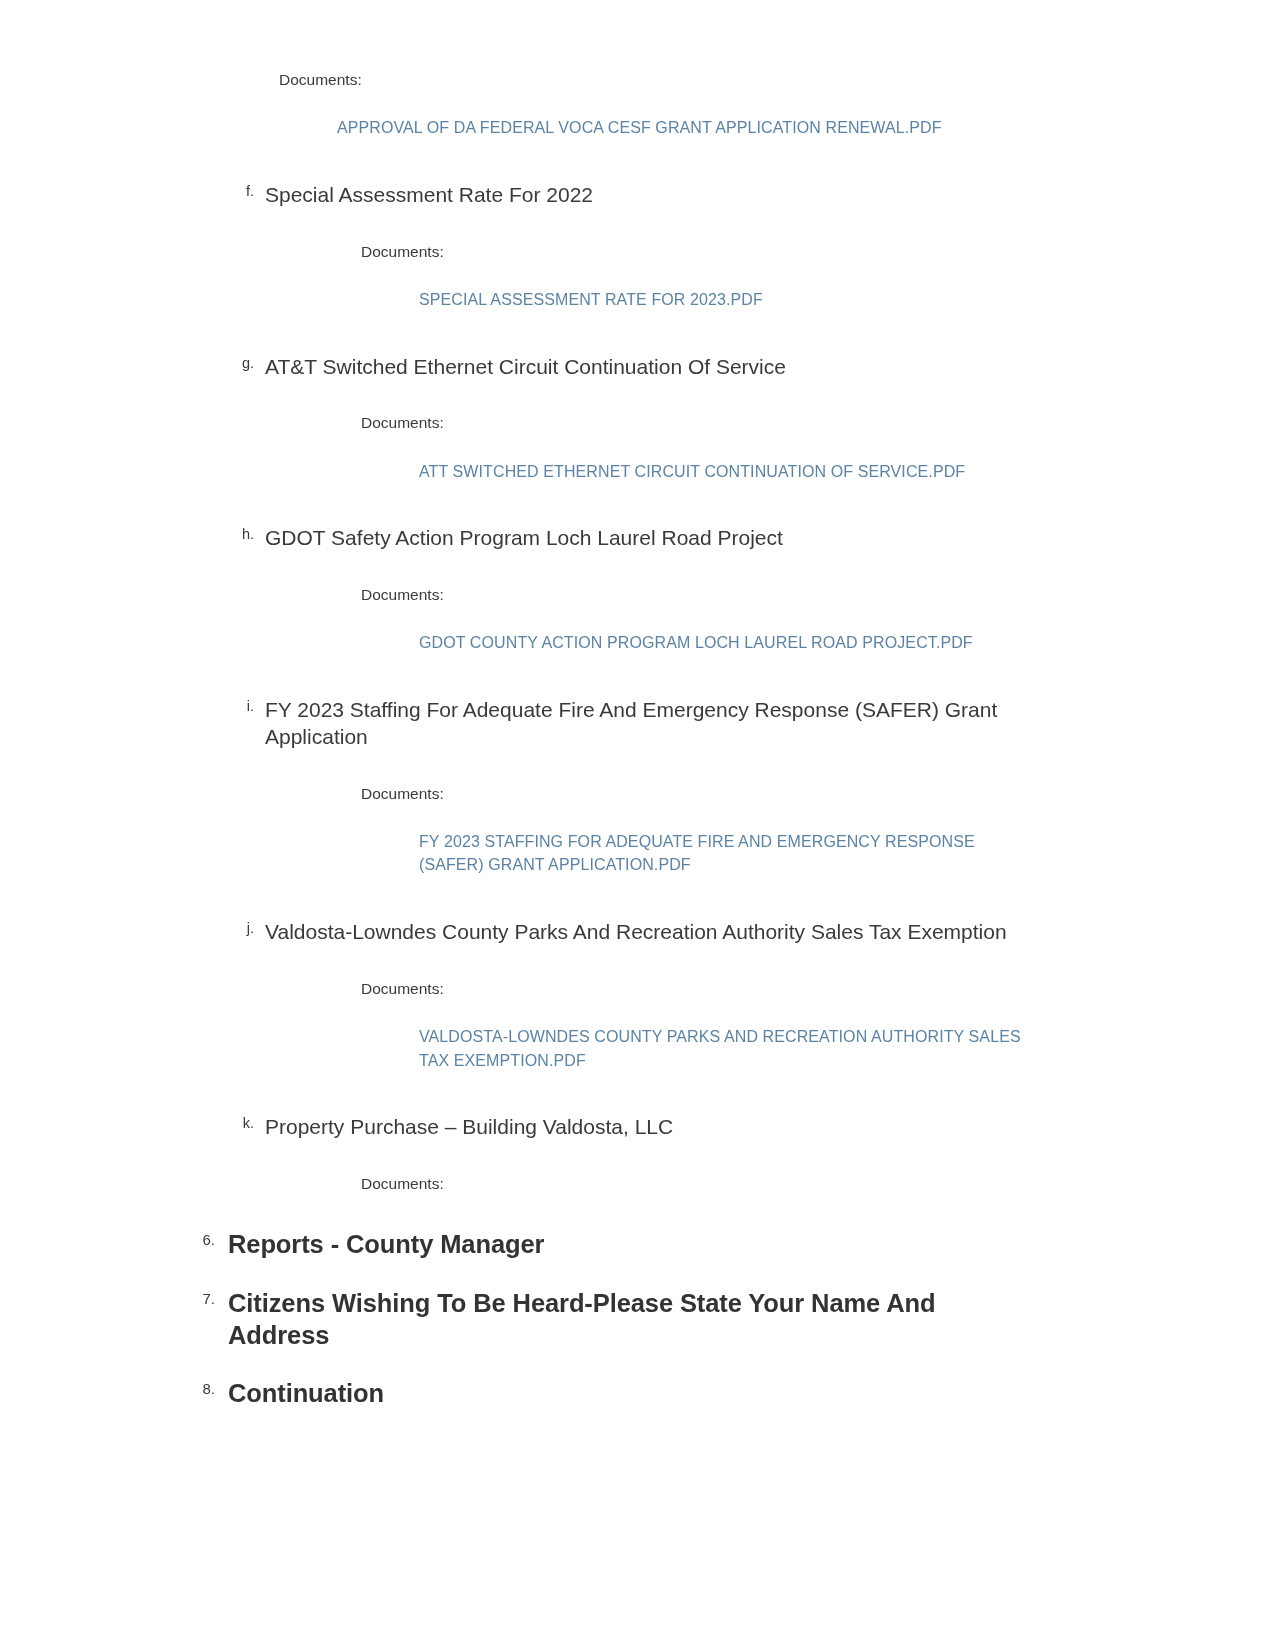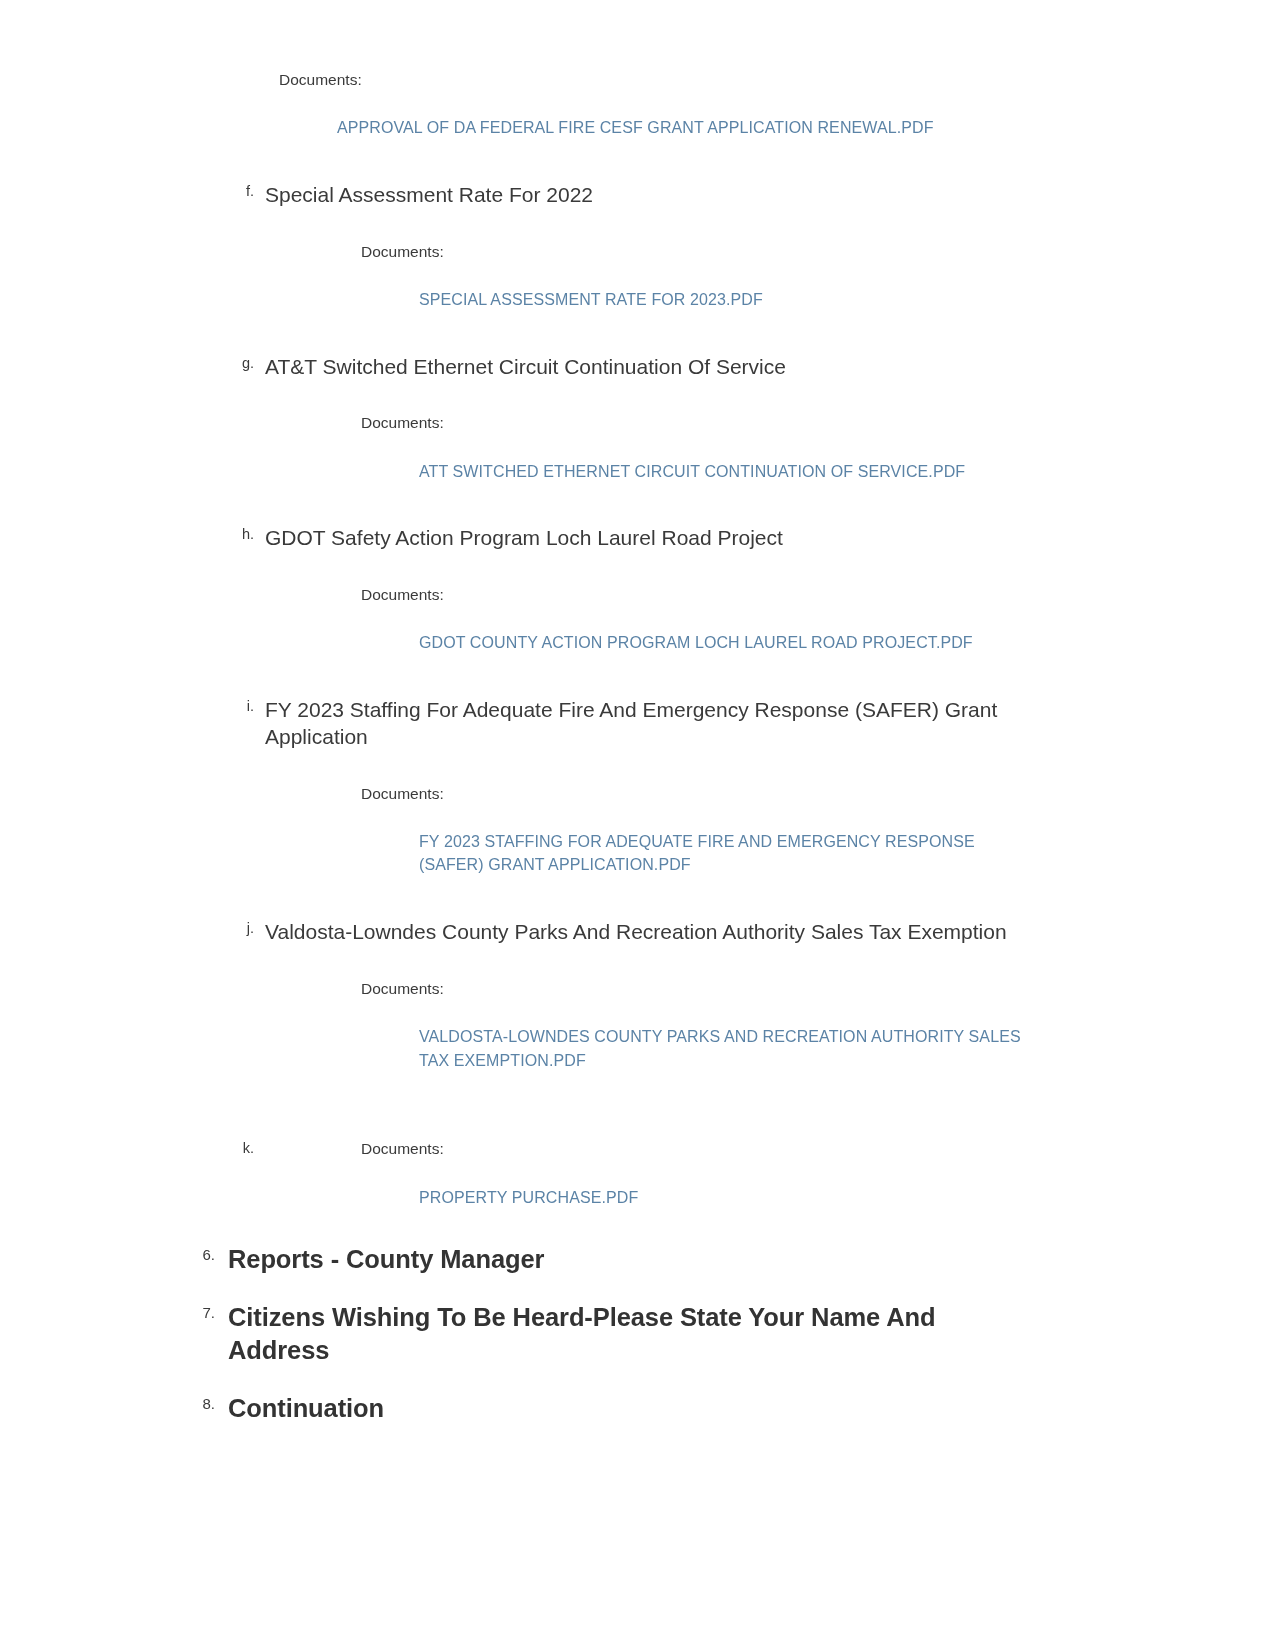--- a/index.html
+++ b/index.html
@@ -117,21 +117,21 @@
   .num-gap { height: 26px; }
 </style>
 </head>
 <body>
 
 <div class="page">
 
   <div>
     <div class="orphan-docs-label">Documents:</div>
     <div class="doc-links">
-      <a class="doc-link" href="#">APPROVAL OF DA FEDERAL FIRE CESF GRANT APPLICATION RENEWAL.PDF</a>
+      <a class="doc-link" href="#">APPROVAL OF DA FEDERAL VOCA CESF GRANT APPLICATION RENEWAL.PDF</a>
     </div>
   </div>
   <div class="spacer-after-links"></div>
 
   <ul class="alpha-list">
 
     <li class="alpha-item">
       <span class="alpha-marker">f.</span>
       <div class="alpha-title">Special Assessment Rate For 2022</div>
       <div class="docs-label">Documents:</div>
@@ -176,24 +176,22 @@
       <div class="alpha-title">Valdosta-Lowndes County Parks And Recreation Authority Sales Tax Exemption</div>
       <div class="docs-label">Documents:</div>
       <div class="doc-links">
         <a class="doc-link" href="#">VALDOSTA-LOWNDES COUNTY PARKS AND RECREATION AUTHORITY SALES TAX EXEMPTION.PDF</a>
       </div>
       <div class="spacer-after-links"></div>
     </li>
 
     <li class="alpha-item">
       <span class="alpha-marker">k.</span>
-      <div class="docs-label">Documents:</div>
-      <div class="doc-links">
-        <a class="doc-link" href="#">PROPERTY PURCHASE.PDF</a>
-      </div>
+      <div class="alpha-title">Property Purchase – Building Valdosta, LLC</div>
+      <div class="docs-label">Documents:</div>
       <div class="spacer-after-links"></div>
     </li>
 
   </ul>
 
   <ul class="num-list">
 
     <li class="num-item">
       <span class="num-marker">6.</span>
       <div class="num-title">Reports - County Manager</div>

